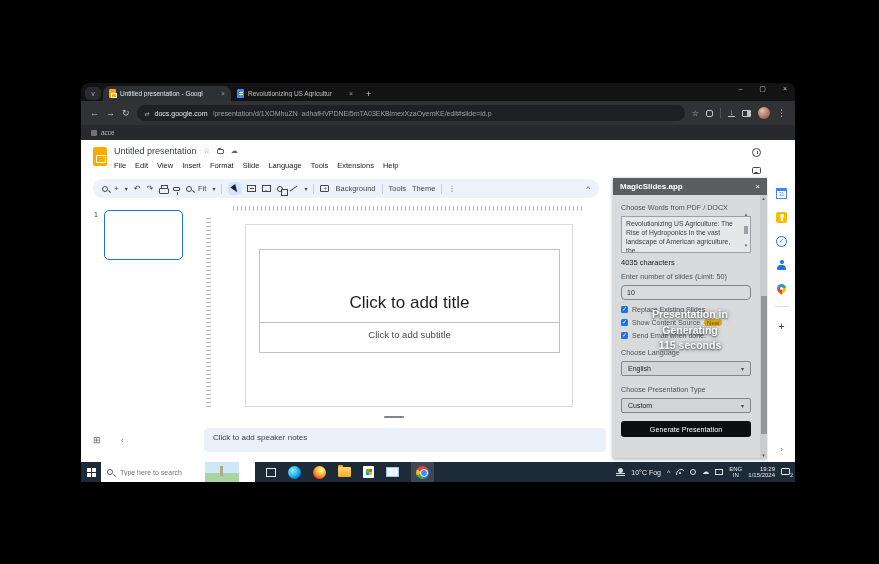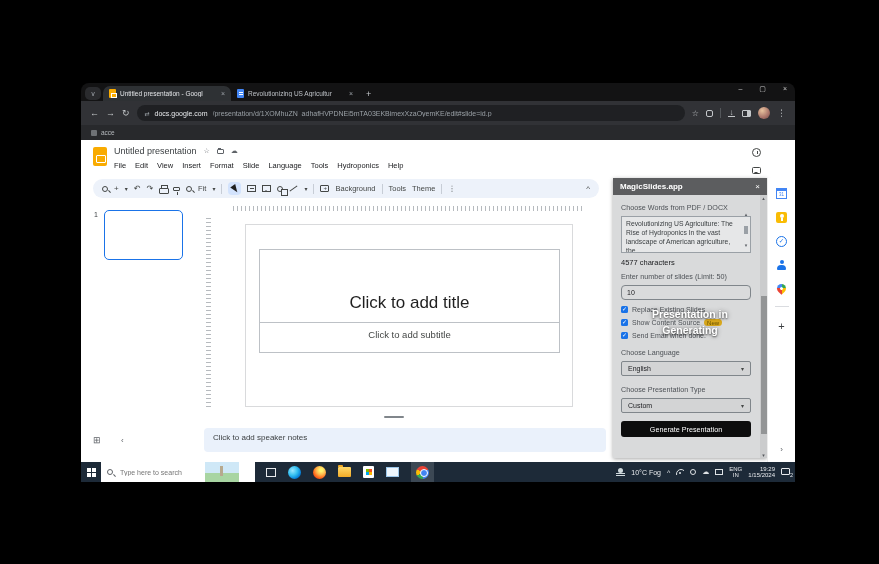--- a/index.html
+++ b/index.html
@@ -273,21 +273,21 @@
 
     <div class="menus">
       <span>File</span>
       <span>Edit</span>
       <span>View</span>
       <span>Insert</span>
       <span>Format</span>
       <span>Slide</span>
       <span>Language</span>
       <span>Tools</span>
-      <span>Hydroponics</span>
+      <span>Extensions</span>
       <span>Help</span>
     </div>
 
     <div class="hdr-right">
       <span class="i-clock"></span>
       <span class="i-speech"></span>
       <span class="cam-wrap">
           <span class="i-cam"></span>
           <span class="dd">▾</span>
         </span>
@@ -357,21 +357,21 @@
         <span class="mp-close">×</span>
       </div>
       <div class="mp-body">
         <div class="mp-label">Choose Words from PDF / DOCX</div>
         <div class="mp-textarea">Revolutionizing US Agriculture: The Rise of Hydroponics In the vast landscape of American agriculture, the</div>
         <div class="mp-ta-sb" style="top:16px;height:37px;bottom:auto;right:18px;">
           <span>▴</span>
           <span class="thumb"></span>
           <span>▾</span>
         </div>
-        <div class="mp-count">4577 characters</div>
+        <div class="mp-count">4035 characters</div>
         <div class="mp-label">Enter number of slides (Limit: 50)</div>
         <input class="mp-input" value="10" style="">
         <div class="cbrow">
           <span class="cb">✓</span>
           <span class="cl">Replace Existing Slides</span>
         </div>
         <div class="cbrow">
           <span class="cb">✓</span>
           <span class="cl">Show Content Source</span>
           <span class="badge-new">New</span>
@@ -396,20 +396,21 @@
           <span>▴</span>
           <div class="track">
               <div class="thumb"></div>
             </div>
           <span>▾</span>
         </div>
 
         <div class="mp-overlay">
           <div>Presentation in</div>
           <div>Generating</div>
+          <div>115 seconds</div>
         </div>
       </div>
     </div>
 
     <div class="wstrip">
       <div class="g-cal">31</div>
       <div class="g-keep"></div>
       <div class="g-tasks">✓</div>
       <div class="g-contacts"></div>
       <div class="g-maps"></div>

